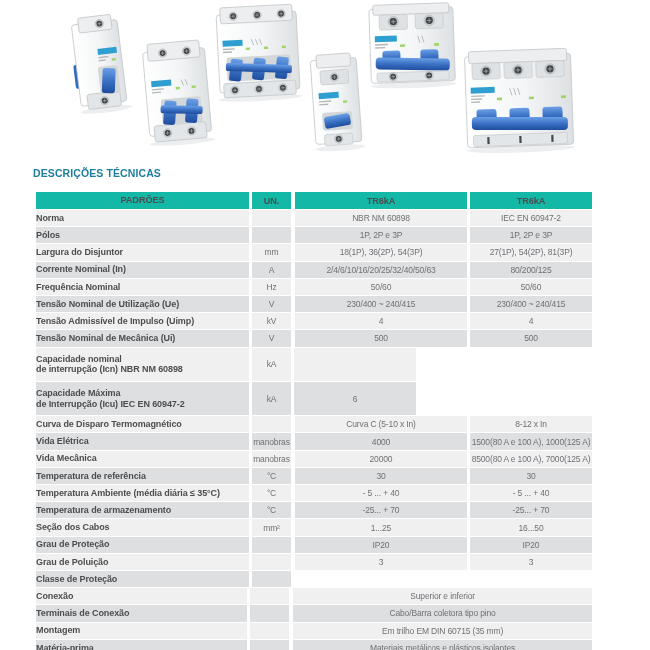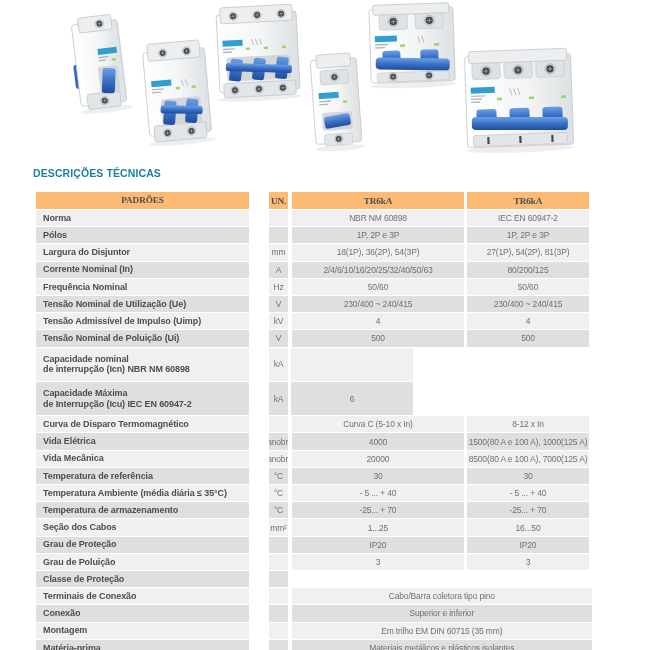--- a/index.html
+++ b/index.html
@@ -12,27 +12,27 @@
   
   .section-title{position:absolute;left:33px;top:167px;font-size:10.5px;font-weight:bold;
     color:#1e7e9e;letter-spacing:0.1px;}
 
   
   .spec-table{position:absolute;left:36px;top:192px;width:556px;}
   .tr{display:flex;height:17.2px;padding-bottom:1px;box-sizing:border-box;}
   .tr.h2{height:34.4px;}
   .tr.head{height:18px;}
   .td{height:100%;display:flex;align-items:center;box-sizing:border-box;overflow:hidden;}
-  .c-lbl{width:213px;padding-left:7px;justify-content:flex-start;}
-  .c-unit{width:19px;margin-left:20px;justify-content:center;text-align:center;}
+  .c-lbl{width:213px;justify-content:flex-start;}
+  .c-unit{width:39px;margin-left:3px;justify-content:center;text-align:center;}
   .c-v1{width:172px;margin-left:4px;justify-content:center;text-align:center;}
   .c-v2{width:122px;margin-left:3px;justify-content:center;text-align:center;}
   .c-span{width:301px;margin-left:4px;justify-content:center;text-align:center;}
 
-  .tr.head .td{background:#fdba74;font-weight:bold;color:#4c4d4f;font-size:9.2px;font-family:Liberation Serif, serif;}
+  .tr.head .td{background:#14b8a6;font-weight:bold;color:#4c4d4f;font-size:9.2px;}
   .tr.head .c-lbl{justify-content:center;padding-left:0;}
   #rows .tr:nth-child(odd) .td{background:#f0f0f1;}
   #rows .tr:nth-child(even) .td{background:#dedfe0;}
 
   .c-lbl{font-weight:bold;color:#4c4d4f;font-size:9px;line-height:1.18;white-space:pre-line;
     letter-spacing:-0.1px;}
   .c-unit,.c-v1,.c-v2,.c-span{color:#6f7174;font-size:8.5px;letter-spacing:-0.15px;white-space:nowrap;}
 </style>
 </head>
 <body>
@@ -237,21 +237,21 @@
         <div class="td c-v1">230/400 ~ 240/415</div>
         <div class="td c-v2">230/400 ~ 240/415</div>
       </div>
       <div class="tr">
         <div class="td c-lbl">Tensão Admissível de Impulso (Uimp)</div>
         <div class="td c-unit">kV</div>
         <div class="td c-v1">4</div>
         <div class="td c-v2">4</div>
       </div>
       <div class="tr">
-        <div class="td c-lbl">Tensão Nominal de Poluição (Ui)</div>
+        <div class="td c-lbl">Tensão Nominal de Mecânica (Ui)</div>
         <div class="td c-unit">V</div>
         <div class="td c-v1">500</div>
         <div class="td c-v2">500</div>
       </div>
       <div class="tr h2">
         <div class="td c-lbl">Capacidade nominal
 de interrupção (Icn) NBR NM 60898</div>
         <div class="td c-unit">kA</div>
         <div class="td c-v2"></div>
       </div>
@@ -313,28 +313,28 @@
         <div class="td c-lbl">Grau de Poluição</div>
         <div class="td c-unit"></div>
         <div class="td c-v1">3</div>
         <div class="td c-v2">3</div>
       </div>
       <div class="tr">
         <div class="td c-lbl">Classe de Proteção</div>
         <div class="td c-unit"></div>
       </div>
       <div class="tr">
+        <div class="td c-lbl">Conexão</div>
+        <div class="td c-unit"></div>
+        <div class="td c-span">Superior e inferior</div>
+      </div>
+      <div class="tr">
         <div class="td c-lbl">Terminais de Conexão</div>
         <div class="td c-unit"></div>
         <div class="td c-span">Cabo/Barra coletora tipo pino</div>
-      </div>
-      <div class="tr">
-        <div class="td c-lbl">Conexão</div>
-        <div class="td c-unit"></div>
-        <div class="td c-span">Superior e inferior</div>
       </div>
       <div class="tr">
         <div class="td c-lbl">Montagem</div>
         <div class="td c-unit"></div>
         <div class="td c-span">Em trilho EM DIN 60715 (35 mm)</div>
       </div>
       <div class="tr">
         <div class="td c-lbl">Matéria-prima</div>
         <div class="td c-unit"></div>
         <div class="td c-span">Materiais metálicos e plásticos isolantes</div>

